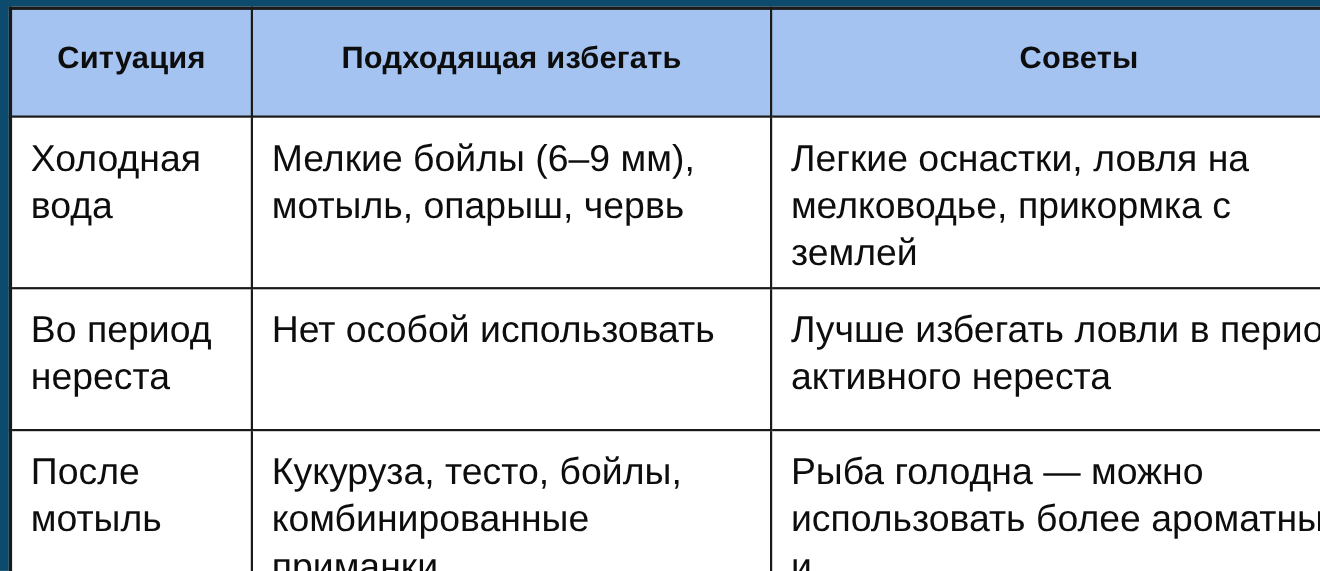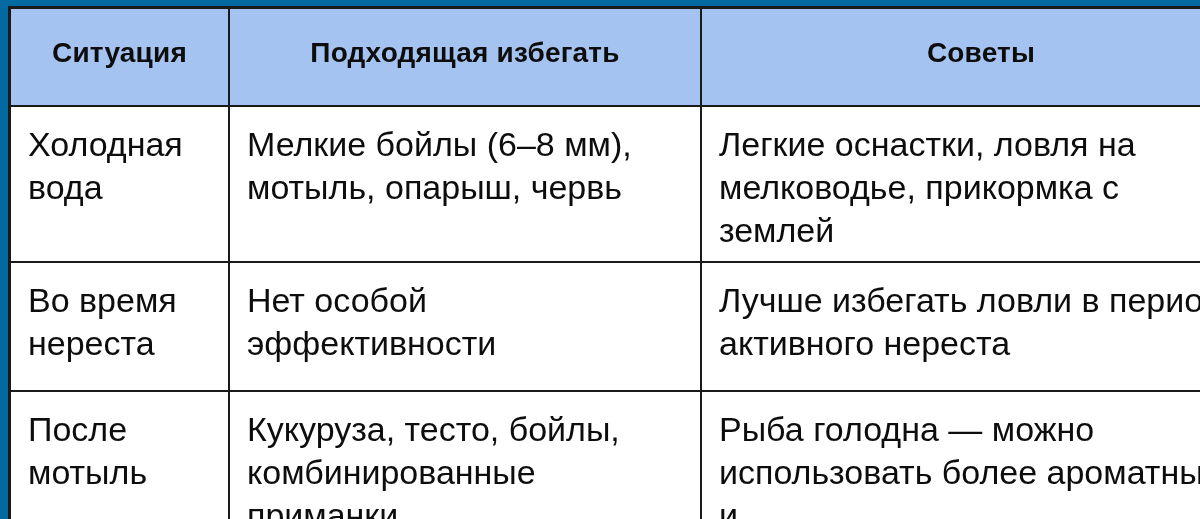--- a/index.html
+++ b/index.html
@@ -8,21 +8,21 @@
     background: #ffffff;
     width: 1200px;
     height: 519px;
     overflow: hidden;
     font-family: "Liberation Sans", sans-serif;
   }
   .page {
     position: relative;
     width: 1200px;
     height: 519px;
-    background: #0369a1;
+    background: #0c4a6e;
   }
   table.info-table {
     position: absolute;
     left: 8px;
     top: 6px;
     width: 1185px;
     border-collapse: collapse;
     table-layout: fixed;
     border: 3px solid #1a1a1a;
     box-shadow: 2px 2px 2px rgba(0,0,0,0.25);
@@ -67,29 +67,29 @@
       <tr>
         <th class="col-situation">Ситуация</th>
         <th class="col-bait">Подходящая избегать</th>
         <th class="col-tips">Советы</th>
       </tr>
     </thead>
     <tbody>
       <tr class="row-1">
         <td>Холодная
 вода</td>
-        <td>Мелкие бойлы (6–8 мм),
+        <td>Мелкие бойлы (6–9 мм),
 мотыль, опарыш, червь</td>
         <td>Легкие оснастки, ловля на
 мелководье, прикормка с землей</td>
       </tr>
       <tr class="row-2">
-        <td>Во время
+        <td>Во период
 нереста</td>
-        <td>Нет особой эффективности</td>
+        <td>Нет особой использовать</td>
         <td>Лучше избегать ловли в период
 активного нереста</td>
       </tr>
       <tr class="row-3">
         <td>После
 мотыль</td>
         <td>Кукуруза, тесто, бойлы,
 комбинированные приманки</td>
         <td>Рыба голодна — можно
 использовать более ароматные и

